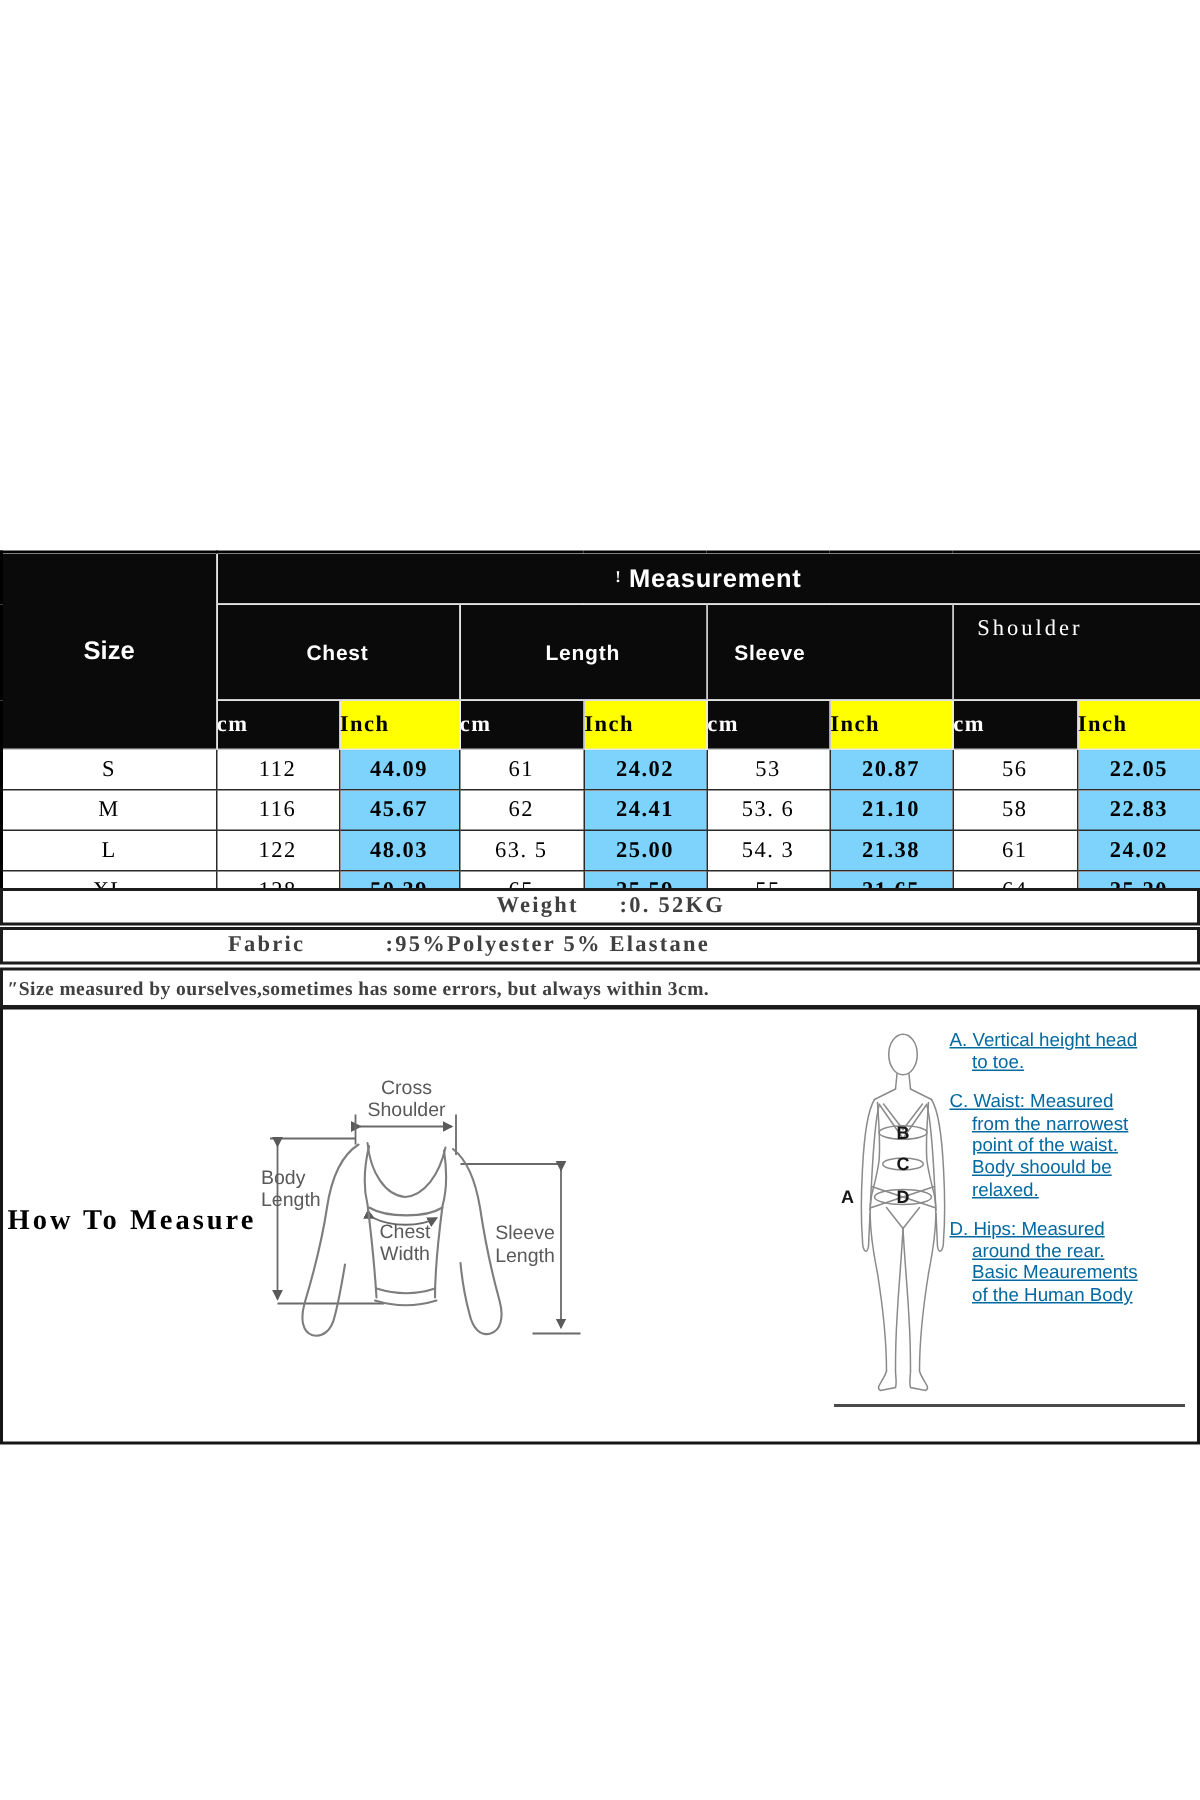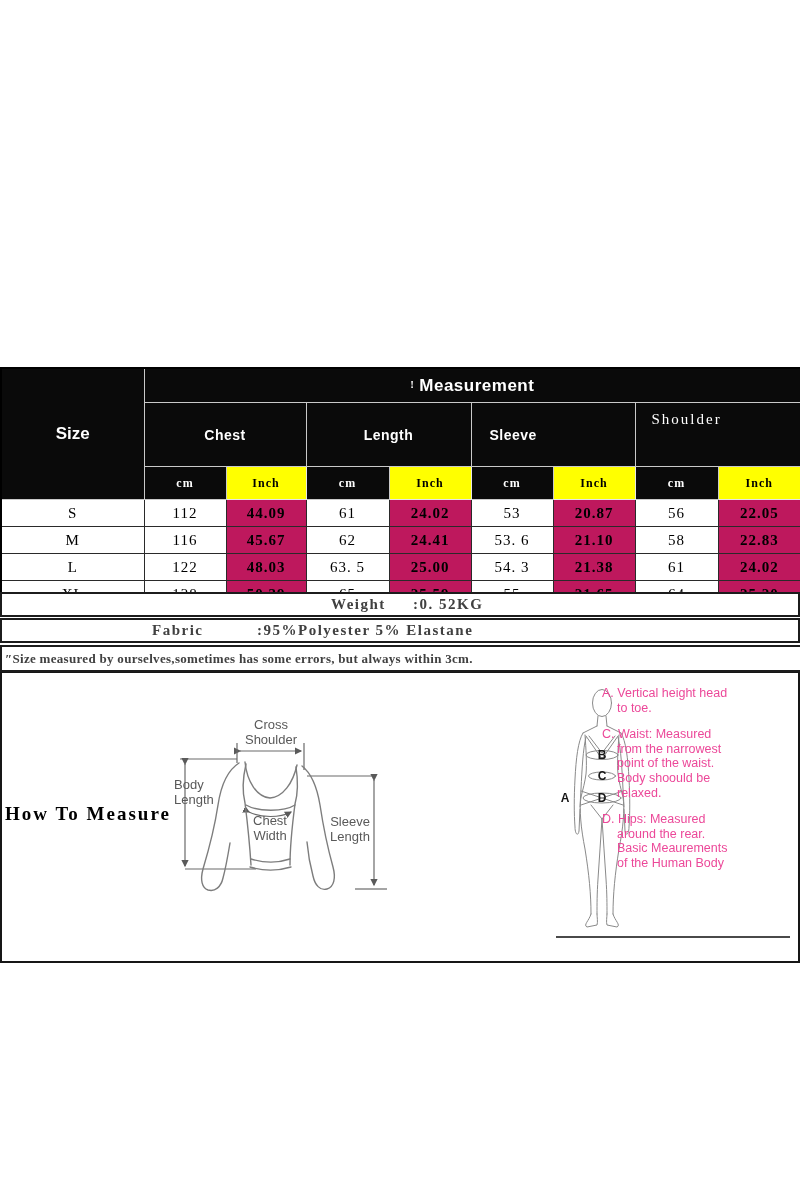--- a/index.html
+++ b/index.html
@@ -9,42 +9,42 @@
   
   #size-table{position:absolute;top:367px;left:0;width:800px;border-collapse:collapse;table-layout:fixed;border:2px solid #000;}
   #size-table td{padding:0;overflow:hidden;}
   .hc{background:#0a0a0a;color:#fff;border:1px solid #c9c9c9;}
   .meas-cell{height:33px;text-align:center;font-weight:bold;font-size:17px;letter-spacing:.5px;}
   .meas-mark{font-size:11px;vertical-align:3px;margin-right:5px;font-family:"Liberation Serif",serif;}
   .size-cell{font-weight:bold;font-size:17px;text-align:center;vertical-align:middle;}
   .grp{height:55px;font-weight:bold;font-size:14px;text-align:center;vertical-align:middle;letter-spacing:.5px;}
   .grp-sleeve{text-align:left;padding-left:18px !important;}
   .grp-shoulder{text-align:left;vertical-align:top;padding:8px 0 0 16px !important;font-family:"Liberation Serif",serif;font-weight:normal;font-size:15px;letter-spacing:2px;}
-  .unit{height:32px;text-align:center;vertical-align:middle;font-family:"Liberation Serif",serif;font-weight:bold;font-size:12px;letter-spacing:1px;margin-left:48px;}
+  .unit{height:32px;text-align:left;vertical-align:middle;font-family:"Liberation Serif",serif;font-weight:bold;font-size:15px;letter-spacing:1px;margin-left:48px;}
   .unit-cm{background:#0a0a0a;color:#fff;border:1px solid #c9c9c9;}
   .unit-inch{background:#ffff00;color:#000;border:1px solid #e6e6e6;}
   .dr td{height:26px;background:#fff;border:1px solid #2a2a2a;text-align:center;vertical-align:middle;font-family:"Liberation Serif",serif;font-size:15px;letter-spacing:1px;color:#000;}
-  .dr td.vin{background:#be185d;font-weight:bold;}
+  .dr td.vin{background:#7dd3fc;font-weight:bold;}
   .dr td.sz{font-size:15px;}
 
   
   .infobox{position:absolute;left:0;width:796px;background:#fff;border:2px solid #1c1c1c;font-family:"Liberation Serif",serif;color:#404040;}
   #weight-row{top:592px;height:21px;line-height:21px;}
   #fabric-row{top:618px;height:21px;line-height:21px;}
   .infobox .lbl,.infobox .val{position:absolute;top:0;font-size:15px;font-weight:bold;letter-spacing:1.5px;white-space:nowrap;}
   #weight-row .lbl{left:329px;} #weight-row .val{left:411px;}
   #fabric-row .lbl{left:150px;} #fabric-row .val{left:255px;text-align:center;}
   #note-row{top:645px;height:23px;line-height:23px;font-size:13px;font-weight:bold;letter-spacing:.3px;padding-left:3px;}
 
   
   #htm-box{position:absolute;top:672px;left:0;width:796px;height:288px;border:2px solid #161616;border-top-width:1px;background:#fff;}
   #htm-title{position:absolute;left:3px;top:130px;font-family:"Liberation Serif",serif;font-size:19px;font-weight:bold;letter-spacing:2px;color:#000;white-space:nowrap;}
   #shirt-svg{position:absolute;left:156px;top:24px;}
   #body-svg{position:absolute;left:543px;top:6px;}
-  #desc-col{position:absolute;left:600px;top:13px;width:162px;color:#ec4899;font-size:12.5px;line-height:14.6px;}
+  #desc-col{position:absolute;left:631px;top:13px;width:162px;color:#0369a1;font-size:12.5px;line-height:14.6px;text-decoration:underline;}
   #desc-col .block{margin-bottom:12px;}
   #desc-col .cont{padding-left:15px;}
   #figure-underline{position:absolute;left:554px;top:263px;width:234px;height:2px;background:#4a4a4a;}
 
   svg text{font-family:"Liberation Sans",sans-serif;fill:#595959;font-size:13px;}
   svg text.blk{fill:#161616;font-weight:bold;font-size:12px;}
 </style>
 </head>
 <body>
 

